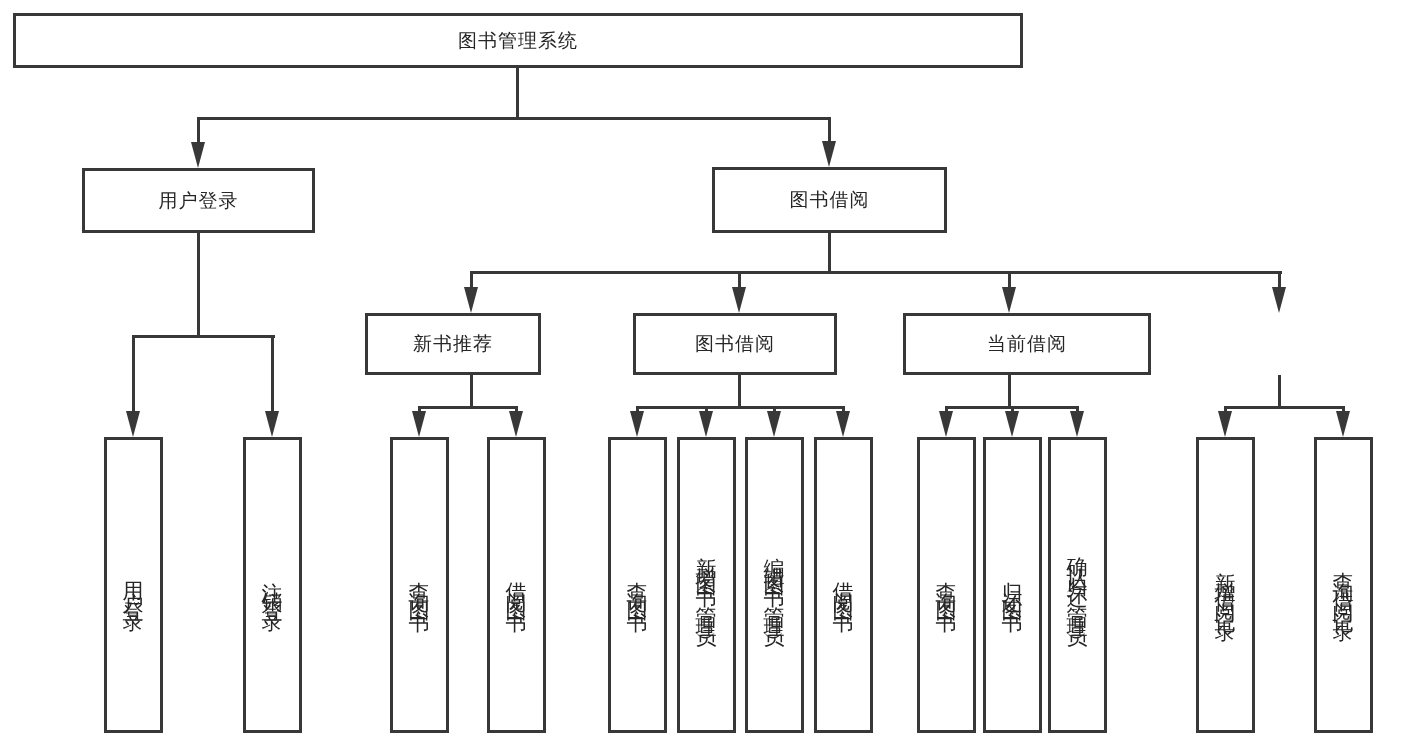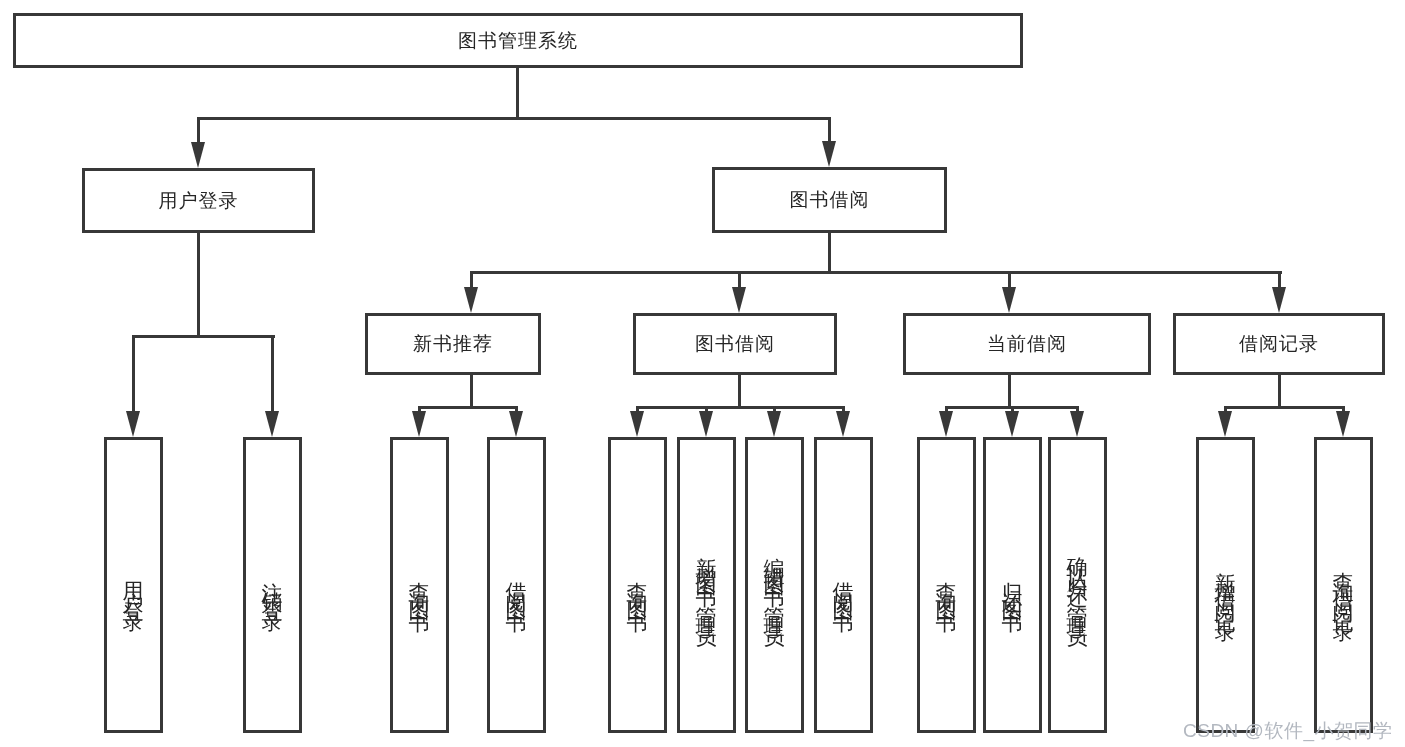--- a/index.html
+++ b/index.html
@@ -131,23 +131,20 @@
 
   <div class="box box-h" style="left:365px;top:313px;width:176px;height:62px;">
     <span>新书推荐</span>
   </div>
   <div class="box box-h" style="left:633px;top:313px;width:204px;height:62px;">
     <span>图书借阅</span>
   </div>
   <div class="box box-h" style="left:903px;top:313px;width:248px;height:62px;">
     <span>当前借阅</span>
   </div>
-  <div class="box box-h" style="left:1173px;top:313px;width:212px;height:62px;">
-    <span>借阅记录</span>
-  </div>
 
   <div class="box box-v" style="left:104px;top:437px;width:59px;height:296px;">
     <span>用户登录</span>
   </div>
   <div class="box box-v" style="left:243px;top:437px;width:59px;height:296px;">
     <span>注销登录</span>
   </div>
 
   <div class="box box-v" style="left:390px;top:437px;width:59px;height:296px;">
     <span>查询图书</span>
@@ -179,15 +176,14 @@
     <span>确认归还（管理员）</span>
   </div>
 
   <div class="box box-v" style="left:1196px;top:437px;width:59px;height:296px;">
     <span>新增借阅记录</span>
   </div>
   <div class="box box-v" style="left:1314px;top:437px;width:59px;height:296px;">
     <span>查询借阅记录</span>
   </div>
 
-  <div class="watermark">CSDN @软件_小贺同学</div>
 
 </div>
 
 </body></html>

